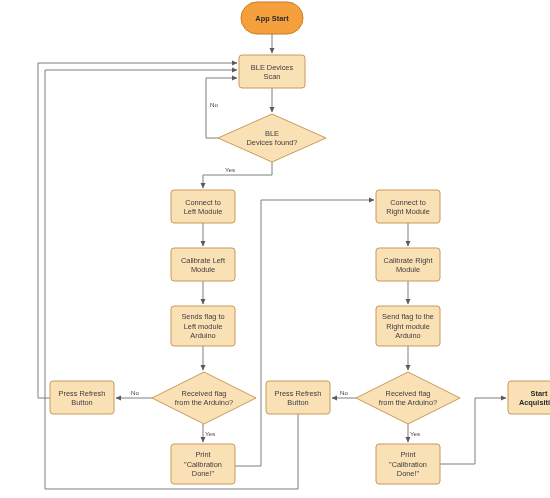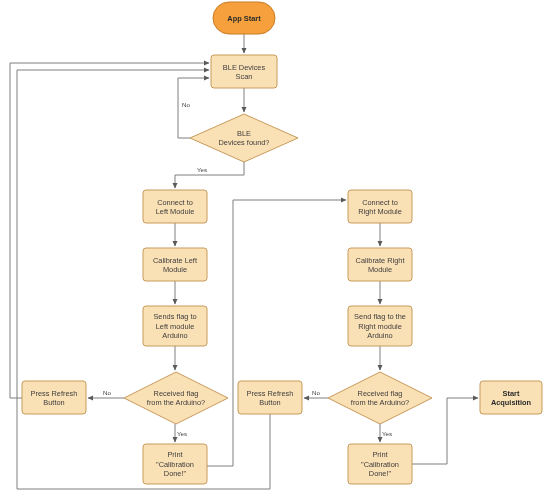--- a/index.html
+++ b/index.html
@@ -1,18 +1,18 @@
 <!DOCTYPE html>
 <html><head>
 <meta charset="utf-8">
 <style>
   html,body{margin:0;padding:0;background:#ffffff;}
   body{width:550px;height:498px;overflow:hidden;
        font-family:"Liberation Sans","DejaVu Sans",sans-serif;}
-  #stage{position:relative;width:442px;height:498px;}
+  #stage{position:relative;width:442px;height:498px;margin-left:28px;}
   svg#flow{position:absolute;left:0;top:0;width:550px;height:498px;}
   .nodeText{font-family:"Liberation Sans","DejaVu Sans",sans-serif;
             fill:#3d3d3d;font-size:7.4px;text-anchor:middle;}
   .nodeText.bold{font-weight:bold;fill:#2b2b2b;}
   .edgeLabel{font-family:"Liberation Sans","DejaVu Sans",sans-serif;
              fill:#3d3d3d;font-size:6.2px;text-anchor:middle;}
   .shape{stroke-width:1;}
   .edge{fill:none;stroke:#7f7f7f;stroke-width:1;}
 </style>
 </head>

